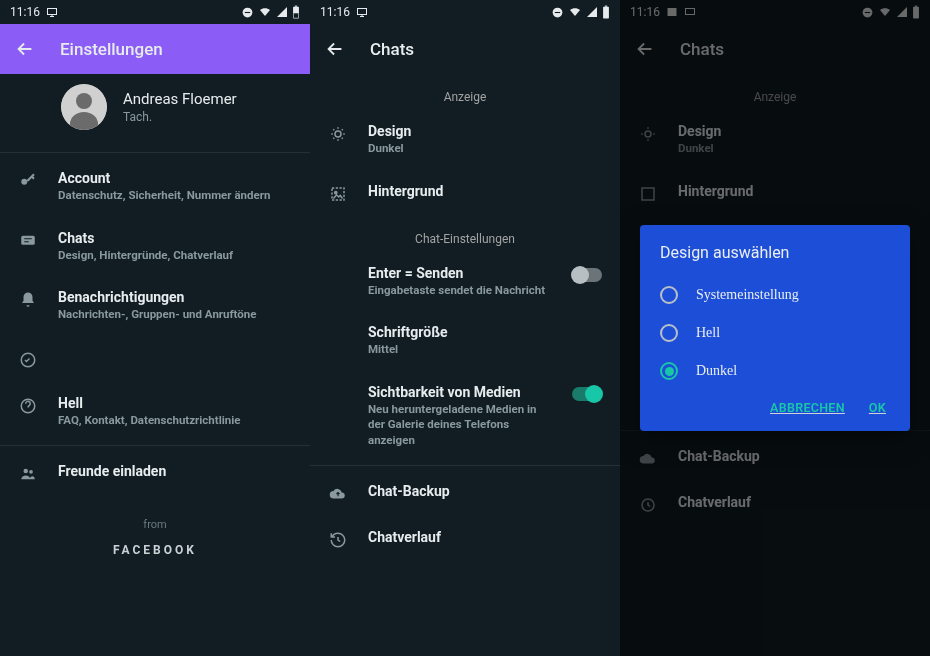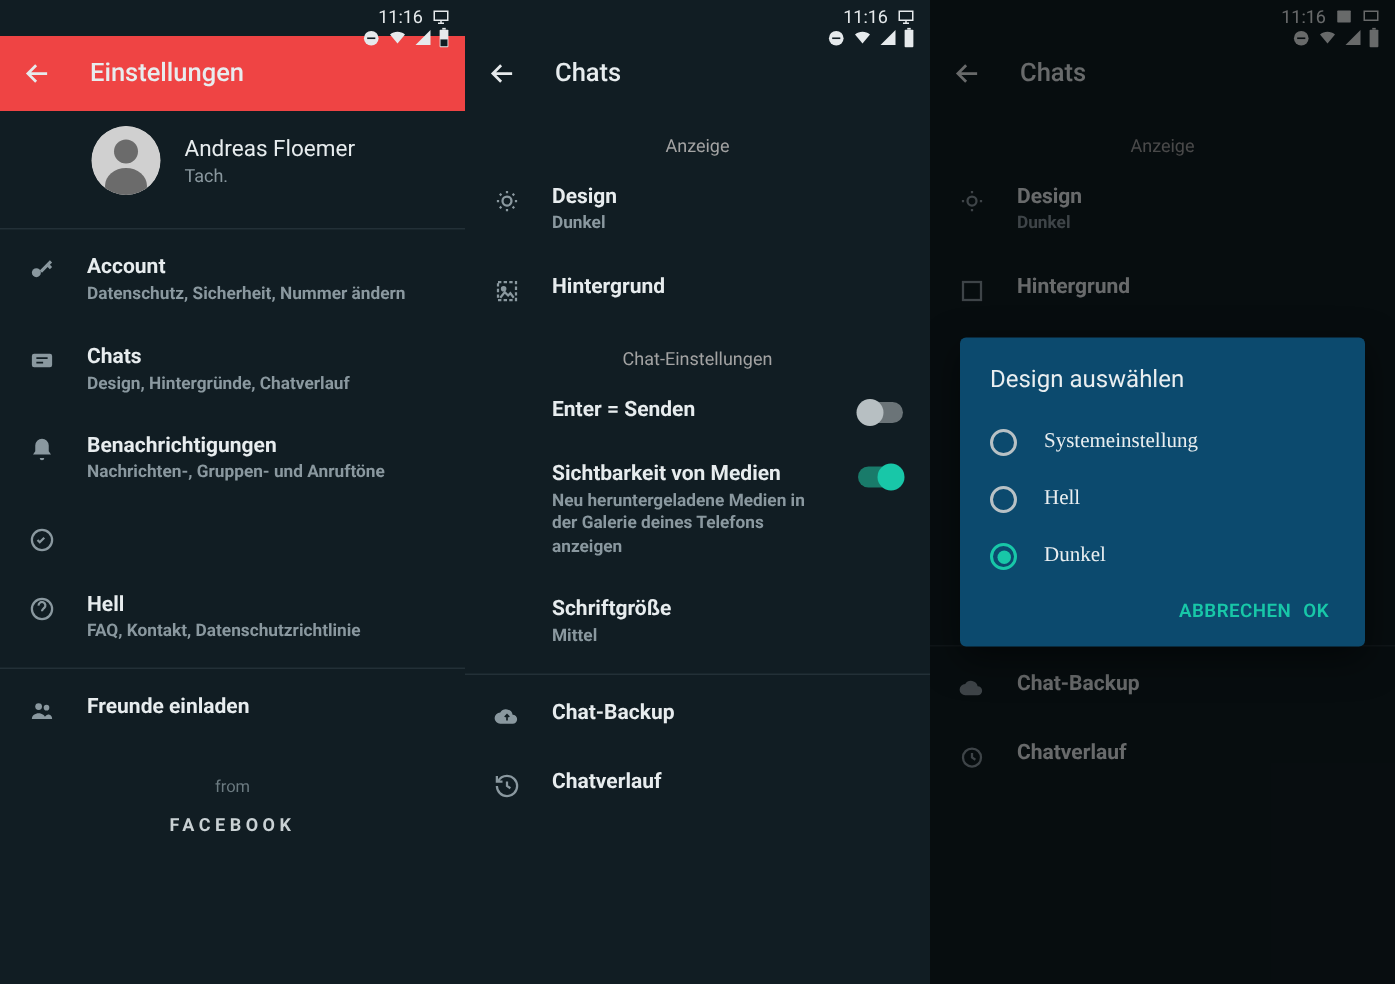--- a/index.html
+++ b/index.html
@@ -5,26 +5,26 @@
   * { box-sizing: border-box; margin: 0; padding: 0; }
   body {
     background: #0a0a0a;
     font-family: Roboto, -apple-system, sans-serif;
     width: 930px;
     height: 656px;
     display: flex;
     overflow: hidden;
   }
   .pane { width: 310px; height: 656px; background: #111d23; position: relative; color: #cdd4d7; overflow: hidden; }
-  .status-bar { display: flex; align-items: flex-end; justify-content: space-between; padding: 4px 10px; height: 24px; font-size: 12px; color: #e6eaec; flex-direction: column; }
+  .status-bar { display: flex; align-items: center; justify-content: space-between; padding: 4px 10px; height: 24px; font-size: 12px; color: #e6eaec; }
   .status-left { display: flex; gap: 6px; align-items: center; }
   .status-right { display: flex; gap: 4px; align-items: center; }
   .ico { display: inline-flex; }
   .app-bar { display: flex; align-items: center; gap: 24px; padding: 14px 14px; height: 50px; }
-  .app-bar.shade { background: #ef4444; }
+  .app-bar.shade { background: #8b5cf6; }
   .app-title { font-size: 17px; font-weight: 500; color: #e7ecee; }
   .profile-row { display: flex; align-items: center; gap: 16px; padding: 10px 16px 18px; margin-left: 45px; }
   .avatar { width: 46px; height: 46px; border-radius: 50%; background: #bbb; overflow: hidden; display: flex; align-items: center; justify-content: center; }
   .prof-name { font-size: 15px; color: #e7ecee; }
   .prof-sub { font-size: 12px; color: #8a989f; margin-top: 2px; }
   .divider { height: 1px; background: #233037; margin: 4px 0; }
   .row { display: flex; align-items: flex-start; gap: 20px; padding: 13px 18px; }
   .row .ic { width: 20px; display: flex; justify-content: center; margin-top: 2px; color: #8a989f; }
   .row-body { flex: 1; font-weight: bold; }
   .row-title { font-size: 14px; color: #e7ecee; }
@@ -34,28 +34,28 @@
   .switch-row { display: flex; align-items: flex-start; }
   .switch-row .row-body { flex: 1; }
   .switch { width: 30px; height: 14px; border-radius: 7px; background: #6b7478; position: relative; margin-top: 3px; }
   .switch .knob { width: 18px; height: 18px; border-radius: 50%; background: #b7bfc2; position: absolute; top: -2px; left: -1px; }
   .switch.on { background: #197b6a; }
   .switch.on .knob { background: #18c7a8; left: auto; right: -1px; }
   .footer-from { text-align: center; font-size: 11px; color: #6b7a80; margin-top: 22px; }
   .footer-brand { text-align: center; font-size: 12px; letter-spacing: 3px; color: #c9d1d4; margin-top: 12px; font-weight: bold; }
   
   .overlay { position: absolute; inset: 0; background: rgba(0,0,0,0.55); display: flex; align-items: center; justify-content: center; }
-  .dialog { width: 270px; background: #0c4a6e; border-radius: 4px; padding: 18px 10px 8px 20px; box-shadow: 0 8px 24px rgba(0,0,0,0.5); }
+  .dialog { width: 270px; background: #1d4ed8; border-radius: 4px; padding: 18px 10px 8px 20px; box-shadow: 0 8px 24px rgba(0,0,0,0.5); }
   .dlg-title { font-size: 16px; color: #e9eef0; margin-bottom: 14px; }
   .radio-row { display: flex; align-items: center; gap: 18px; padding: 10px 0; }
   .radio { width: 18px; height: 18px; border: 2px solid #b8c1c5; border-radius: 50%; display: flex; align-items: center; justify-content: center; }
   .radio.sel { border-color: #18c7a8; }
   .radio.sel .dot { width: 9px; height: 9px; border-radius: 50%; background: #18c7a8; }
   .radio-label { font-size: 14px; color: #e9eef0; font-family: Liberation Serif, serif; }
-  .dlg-actions { display: flex; justify-content: flex-end; gap: 8px; padding: 10px 14px 8px 0; }
+  .dlg-actions { display: flex; justify-content: flex-end; gap: 24px; padding: 10px 14px 8px 0; text-decoration: underline; }
   .dlg-btn { font-size: 12.5px; font-weight: 600; color: #18c7a8; letter-spacing: 0.3px; }
   svg { display: block; }
 </style>
 </head>
 <body>
 
 <div class="pane">
   <div class="status-bar">
     <div class="status-left">
       <span>11:16</span>
@@ -285,41 +285,42 @@
     <div class="row-body">
       <div class="row-title">Hintergrund</div>
     </div>
   </div>
 
   <div class="section-hdr">Chat-Einstellungen</div>
 
   <div class="row indent switch-row">
     <div class="row-body">
       <div class="row-title">Enter = Senden</div>
+      <div class="row-sub">Eingabetaste sendet die Nachricht</div>
     </div>
     <div class="switch">
         <div class="knob"></div>
       </div>
   </div>
 
+  <div class="row indent">
+    <div class="row-body">
+      <div class="row-title">Schriftgröße</div>
+      <div class="row-sub">Mittel</div>
+    </div>
+  </div>
+
   <div class="row indent switch-row">
     <div class="row-body">
       <div class="row-title">Sichtbarkeit von Medien</div>
       <div class="row-sub">Neu heruntergeladene Medien in der Galerie deines Telefons anzeigen</div>
     </div>
     <div class="switch on">
         <div class="knob"></div>
       </div>
-  </div>
-
-  <div class="row indent">
-    <div class="row-body">
-      <div class="row-title">Schriftgröße</div>
-      <div class="row-sub">Mittel</div>
-    </div>
   </div>
 
   <div class="divider"></div>
 
   <div class="row">
     <div class="ic">
         <span>
           <svg width="18" height="18" viewBox="0 0 24 24" fill="#8a989f">
             <path d="M6 18a5 5 0 010-10 6 6 0 0111 2 4 4 0 010 8H6z"></path>
             <path d="M12 10v5M10 12l2-2 2 2" stroke="#111d23" stroke-width="1.5" fill="none"></path>

